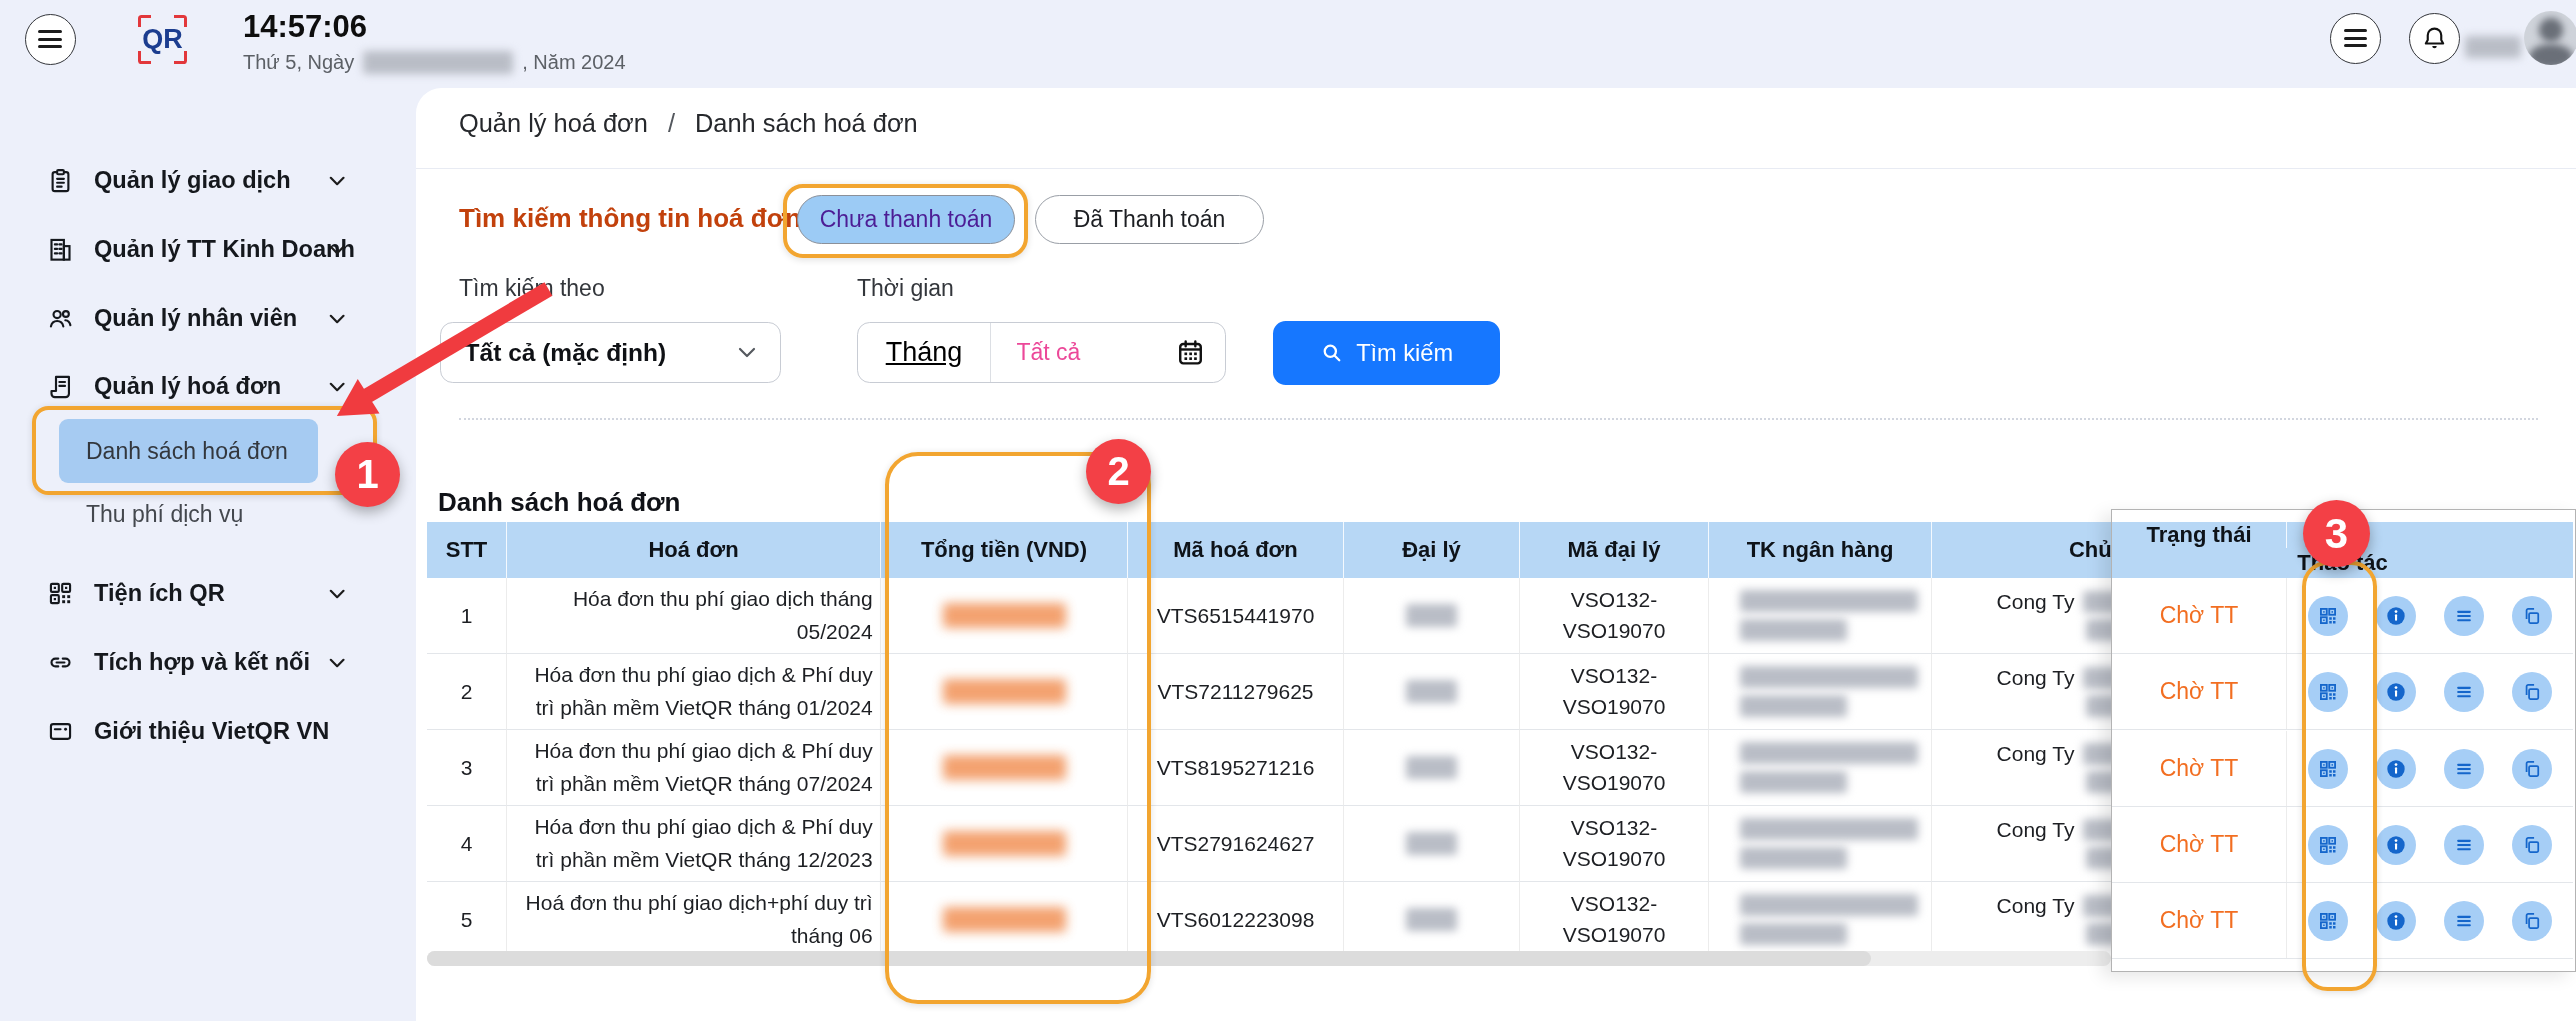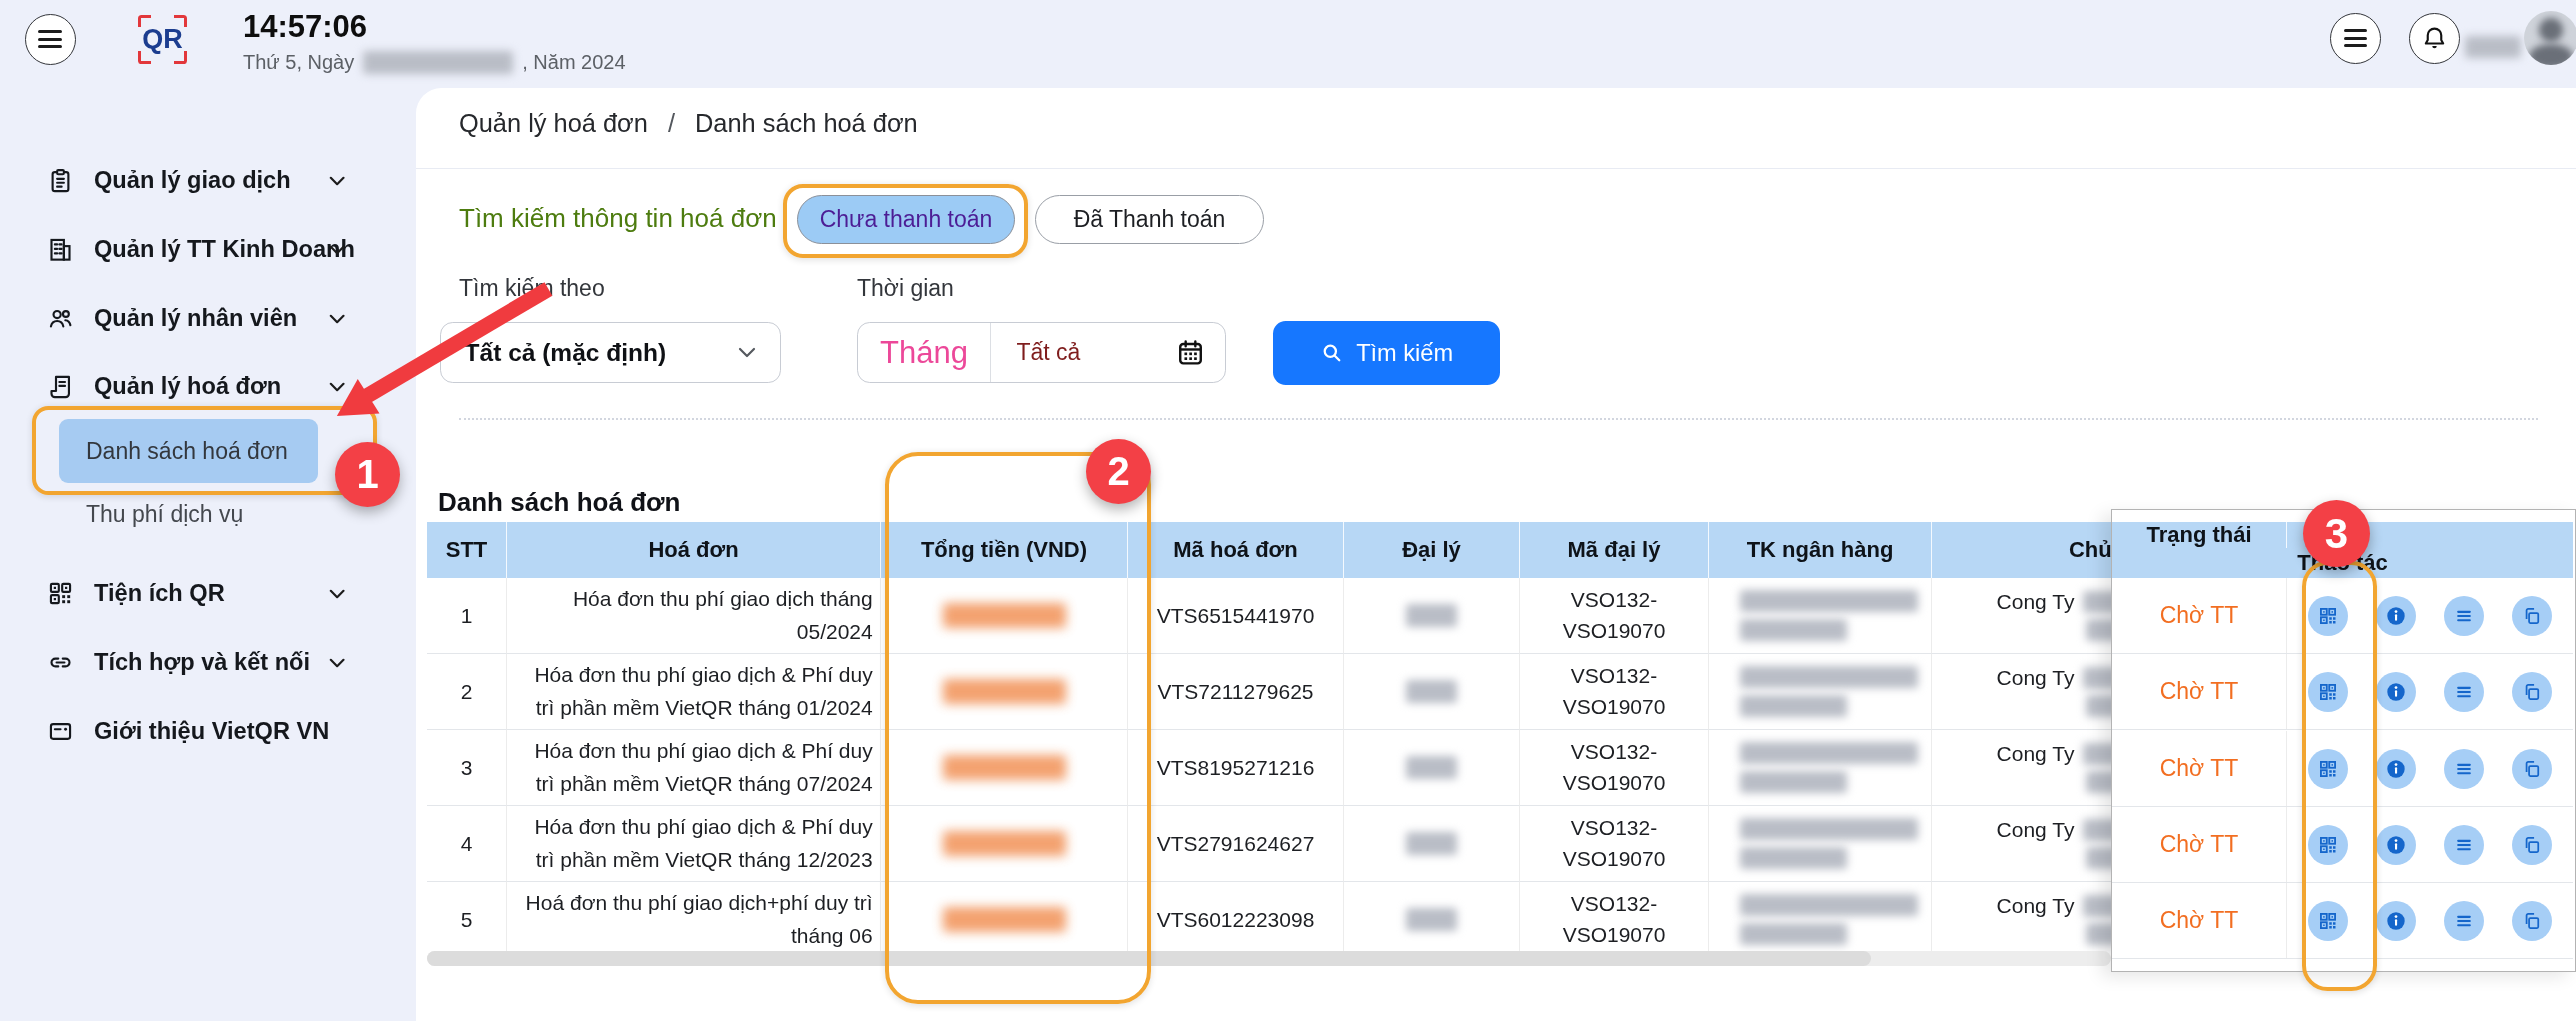--- a/index.html
+++ b/index.html
@@ -39,34 +39,34 @@
     border-radius:9px; display:flex; align-items:center; padding-left:27px; font-size:23px; color:#33373d; cursor:pointer; }
   .sub-plain { position:absolute; left:86px; top:489px; width:254px; height:51px; display:flex; align-items:center;
     font-size:23px; color:#44484e; cursor:pointer; }
 
   
   .card { position:absolute; left:416px; top:88px; width:2160px; height:933px; background:#fff;
     border-top-left-radius:25.4px; }
   .breadcrumb { position:absolute; left:459px; top:109px; font-size:25.4px; color:#26282c; display:flex; gap:20px; }
   .bc-sep { color:#54585e; }
   .divider { position:absolute; left:416px; top:168px; width:2160px; height:0; border-top:1.8px solid #E8EBF3; }
-  .section-label { position:absolute; left:459px; top:203px; font-size:26px; font-weight:normal; color:#4d7c0f; }
+  .section-label { position:absolute; left:459px; top:203px; font-size:26px; font-weight:bold; color:#c2410c; }
   .pill { position:absolute; height:49px; border-radius:25.4px; display:flex; align-items:center; justify-content:center;
     font-size:23px; cursor:pointer; }
   .pill-active { left:797px; top:195px; width:218px; background:#9CCBF5; border:1.8px solid #8b9099; color:#4c1d95; }
   .pill-idle { left:1035px; top:195px; width:229px; background:#fff; border:1.8px solid #999ea6; color:#1d1f23; }
   .flt-label { position:absolute; top:275px; font-size:23px; color:#33363b; }
   .dropdown { position:absolute; left:440px; top:322px; width:341px; height:61px; border:1.8px solid #C8CCD4;
     border-radius:12.7px; background:#fff; display:flex; align-items:center; padding:0 23.6px; cursor:pointer; }
   .dropdown .val { font-size:24.5px; font-weight:bold; color:#0f1115; flex:1; }
   .timebox { position:absolute; left:857px; top:322px; width:369px; height:61px; border:1.8px solid #C8CCD4;
     border-radius:12.7px; background:#fff; display:flex; align-items:center; }
-  .timebox .seg { width:133px; text-align:center; font-size:31px; color:#ec4899; border-right:1.8px solid #dcdfe4;
-    height:100%; display:flex; align-items:center; justify-content:center; cursor:pointer; }
-  .timebox .tval { flex:1; padding-left:25.4px; font-size:23px; color:#7f1d1d; }
+  .timebox .seg { width:133px; text-align:center; font-size:27px; color:#000000; border-right:1.8px solid #dcdfe4;
+    height:100%; display:flex; align-items:center; justify-content:center; cursor:pointer;text-decoration:underline; }
+  .timebox .tval { flex:1; padding-left:25.4px; font-size:23px; color:#ec4899; }
   .timebox .cal { margin-right:20px; cursor:pointer; display:flex; }
   .search-btn { position:absolute; left:1273px; top:321px; width:227px; height:64px; background:#1677FF;
     border-radius:12.7px; display:flex; align-items:center; justify-content:center; gap:12.7px; cursor:pointer; }
   .search-btn span { color:#fff; font-size:23.6px; }
   .dotted { position:absolute; left:459px; top:418px; width:2079px; border-top:2.7px dotted #D2D6DF; }
   .tbl-title { position:absolute; left:438px; top:487px; font-size:26px; font-weight:bold; color:#101217; }
 
   
   .tbl { position:absolute; left:427px; top:522px; width:1858px; }
   .trow { display:flex; width:1858px; }

